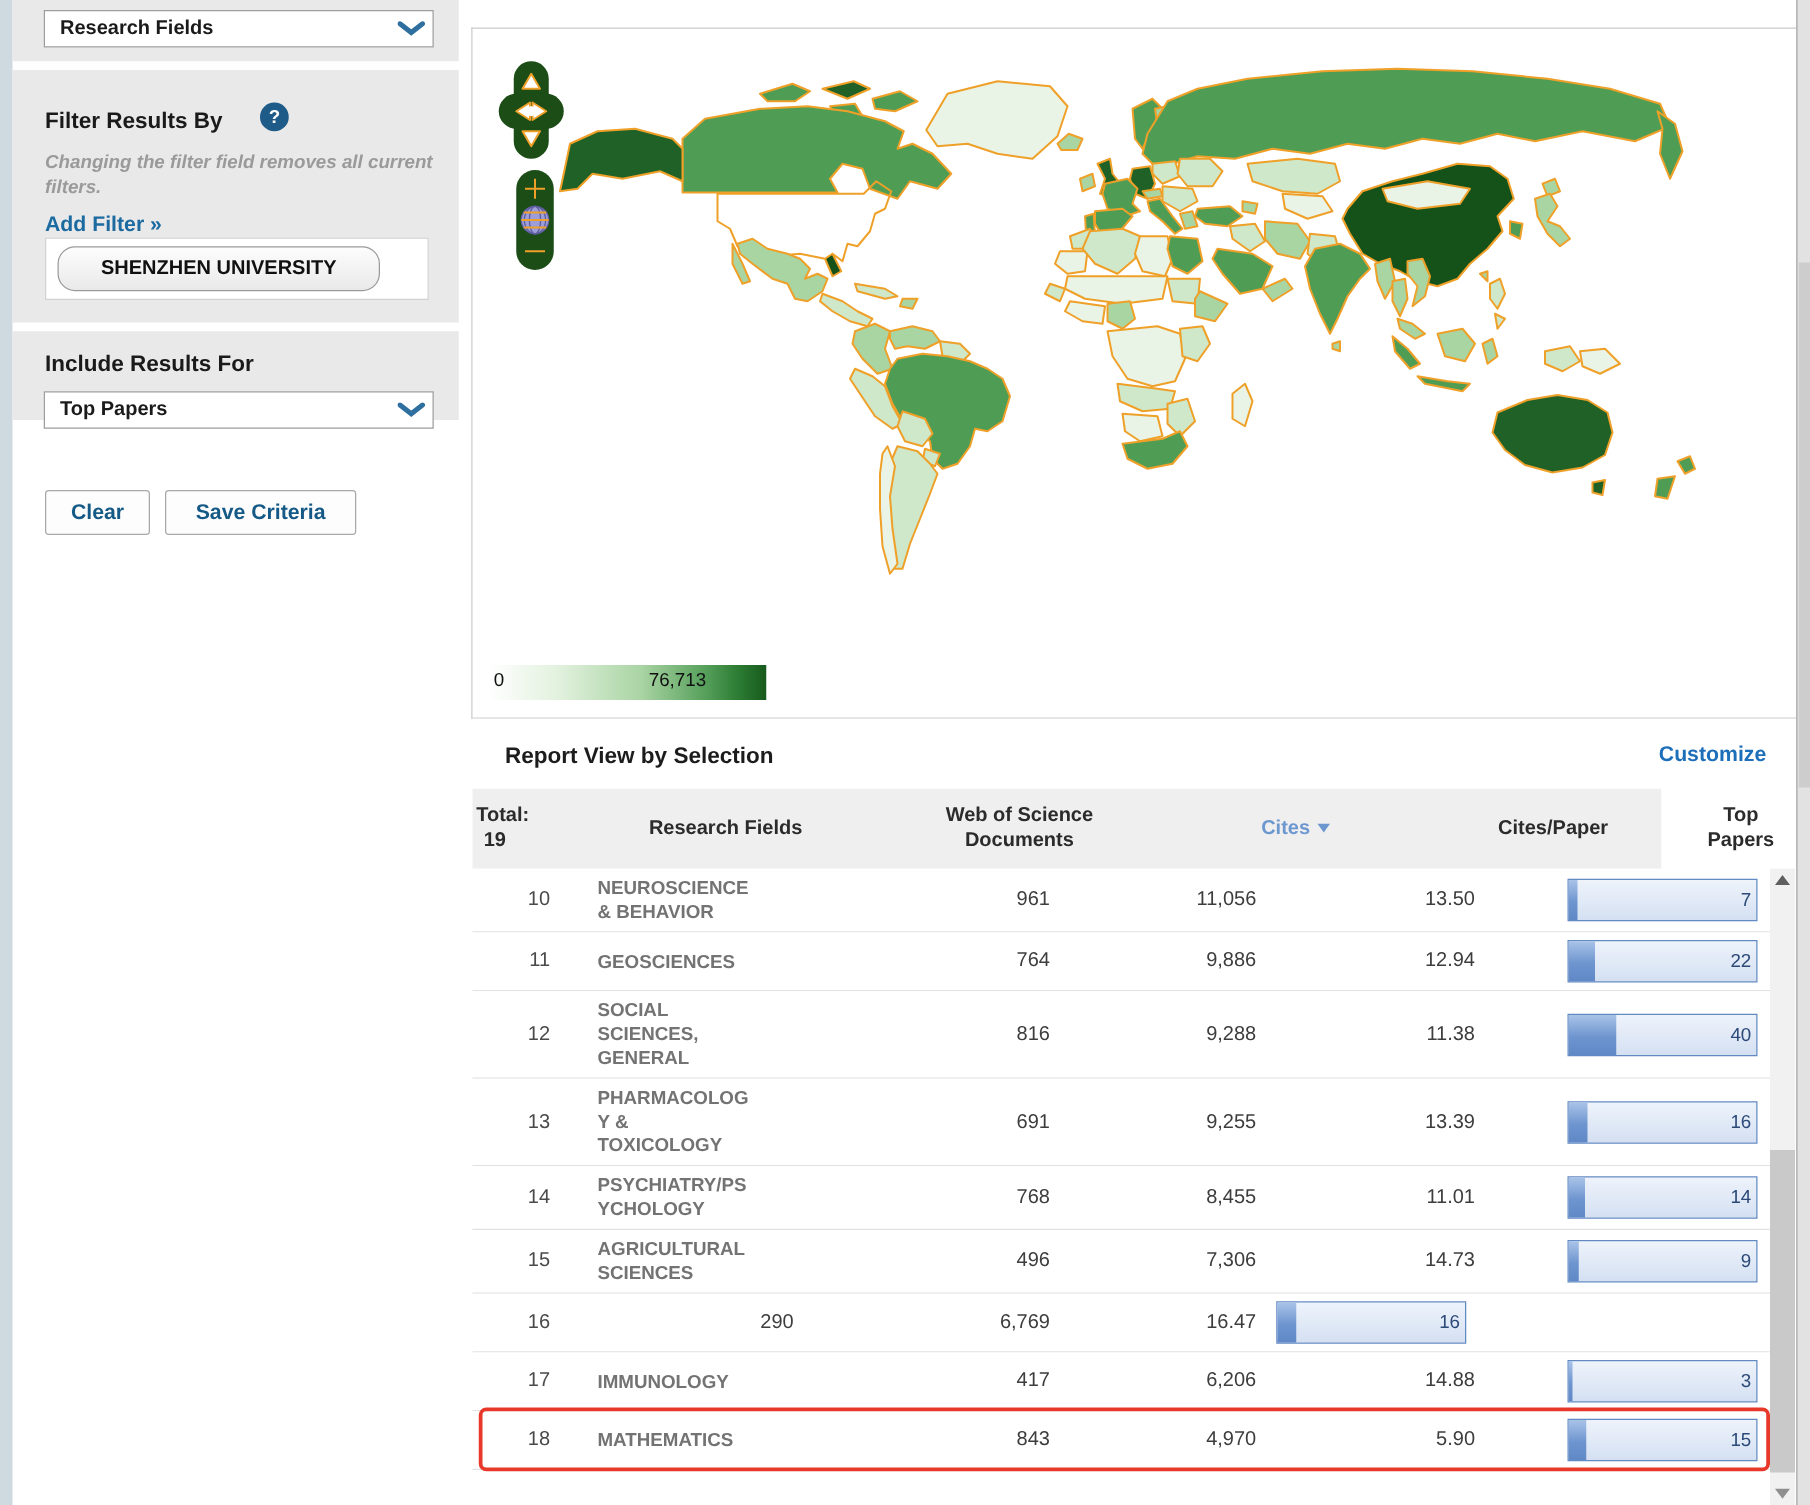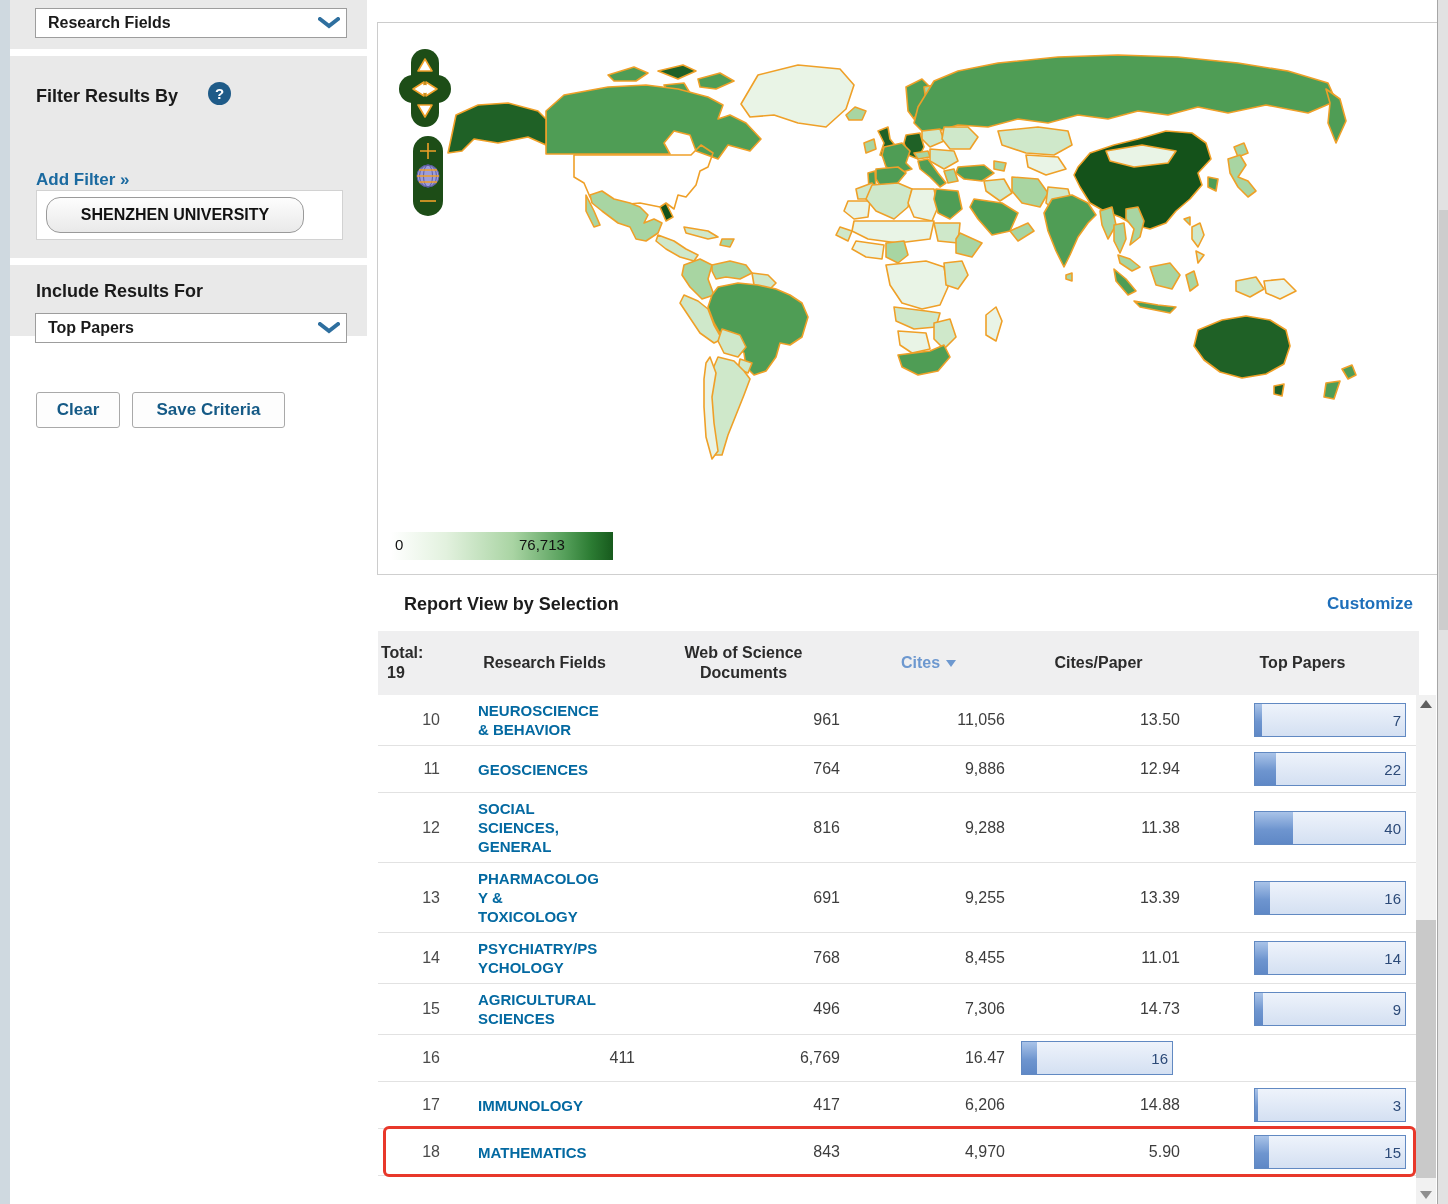--- a/index.html
+++ b/index.html
@@ -54,38 +54,38 @@
   #legend .lg-min { position:absolute; left:4px; top:4px; font-size:15px; color:#111; }
   #legend .lg-max { position:absolute; left:128px; top:4px; font-size:15px; color:#111; }
 
   
   #report-bar { left:378px; top:575px; width:1059px; height:56px; background:#fff; }
   #report-title { position:absolute; left:26px; top:19px; font-size:18px; font-weight:bold; color:#1c1c1c; }
   #customize-link { position:absolute; right:24px; top:19px; font-size:17px; font-weight:bold;
                     color:#1e6fba; cursor:pointer; text-decoration:none; }
 
   
-  #table-header { left:378px; top:631px; width:1041px; height:64px; background:#efeff0;
+  #table-header { left:378px; top:631px; width:951px; height:64px; background:#efeff0;
                   display:grid; grid-template-columns:70px 193px 205px 165px 175px 1fr;
-                  align-items:center; font-size:16px; font-weight:bold; color:#2b2b2b; }
+                  align-items:center; font-size:16px; font-weight:bold; color:#2b2b2b;gap:36px; }
   #table-header .hc { text-align:center; line-height:20px; cursor:pointer; }
   #total-cell { padding-left:3px; text-align:left; line-height:20px; cursor:default; }
   #hdr-cites { color:var(--sort-blue); }
   #hdr-cites .tri { display:inline-block; width:0; height:0; border-left:5px solid transparent;
                     border-right:5px solid transparent; border-top:7px solid var(--sort-blue);
                     margin-left:6px; vertical-align:middle; }
 
   #table-body { left:378px; top:695px; width:1041px; }
   .trow { display:grid; grid-template-columns:70px 193px 205px 165px 175px 1fr;
           align-items:center; background:#fff; border-bottom:1px solid #e2e2e2;
           min-height:39px; padding:6px 0; position:relative; }
   .trow .rank { text-align:right; padding-right:8px; font-size:16px; color:#4a4a4a; }
   .trow .field { padding-left:30px; }
   .trow .field a { display:inline-block; width:122px; font-size:15px; font-weight:bold;
-                   color:#0369a1; text-decoration:none; line-height:19px;
+                   color:#737373; text-decoration:none; line-height:19px;
                    overflow-wrap:anywhere; cursor:pointer; }
   .trow .num { text-align:right; font-size:16px; color:#3d3d3d; padding-right:6px; }
   .trow .barcell { display:flex; justify-content:flex-end; padding-right:13px; }
   .bar { position:relative; width:152px; height:34px; border:1px solid #6189c2;
          background:linear-gradient(180deg,#eef3fb,#d4e0f2); }
   .bar .fill { position:absolute; left:0; top:0; bottom:0;
                background:linear-gradient(180deg,#a9c3e8 0%,#6e95cf 55%,#5f88c6 100%); }
   .bar .val { position:absolute; right:4px; top:50%; transform:translateY(-50%);
               font-size:15px; color:#2c4a78; }
   .trow.hl::before { content:""; position:absolute; left:5px; right:3px; top:-3px; bottom:-2px;
@@ -119,20 +119,21 @@
       <svg width="22" height="12" viewBox="0 0 22 12">
           <path d="M2 2 L11 9 L20 2" fill="none" stroke="#2e6f9f" stroke-width="4" stroke-linecap="round"></path>
         </svg>
     </span>
   </div>
 </div>
 
 <div id="side-sec2" class="abs side-section">
   <div id="filter-heading" class="abs">Filter Results By</div>
   <div id="help-badge" class="abs">?</div>
+  <div id="filter-note" class="abs">Changing the filter field removes all current filters.</div>
   <a id="add-filter" class="abs">Add Filter »</a>
   <div id="filter-box" class="abs">
     <div id="filter-chip">SHENZHEN UNIVERSITY</div>
   </div>
 </div>
 
 <div id="side-sec3" class="abs side-section">
   <div id="include-heading" class="abs">Include Results For</div>
   <div class="dropdown" style="left:25px; top:48px; width:312px;">
     <span class="dd-label">Top Papers</span>
@@ -369,21 +370,21 @@
       <span class="num">14.73</span>
       <span class="barcell">
         <span class="bar">
           <span class="fill" style="width:5.625%"></span>
           <span class="val">9</span>
         </span>
       </span>
     </div>
     <div class="trow">
       <span class="rank">16</span>
-      <span class="num">411</span>
+      <span class="num">290</span>
       <span class="num">6,769</span>
       <span class="num">16.47</span>
       <span class="barcell">
         <span class="bar">
           <span class="fill" style="width:10%"></span>
           <span class="val">16</span>
         </span>
       </span>
     </div>
     <div class="trow">

